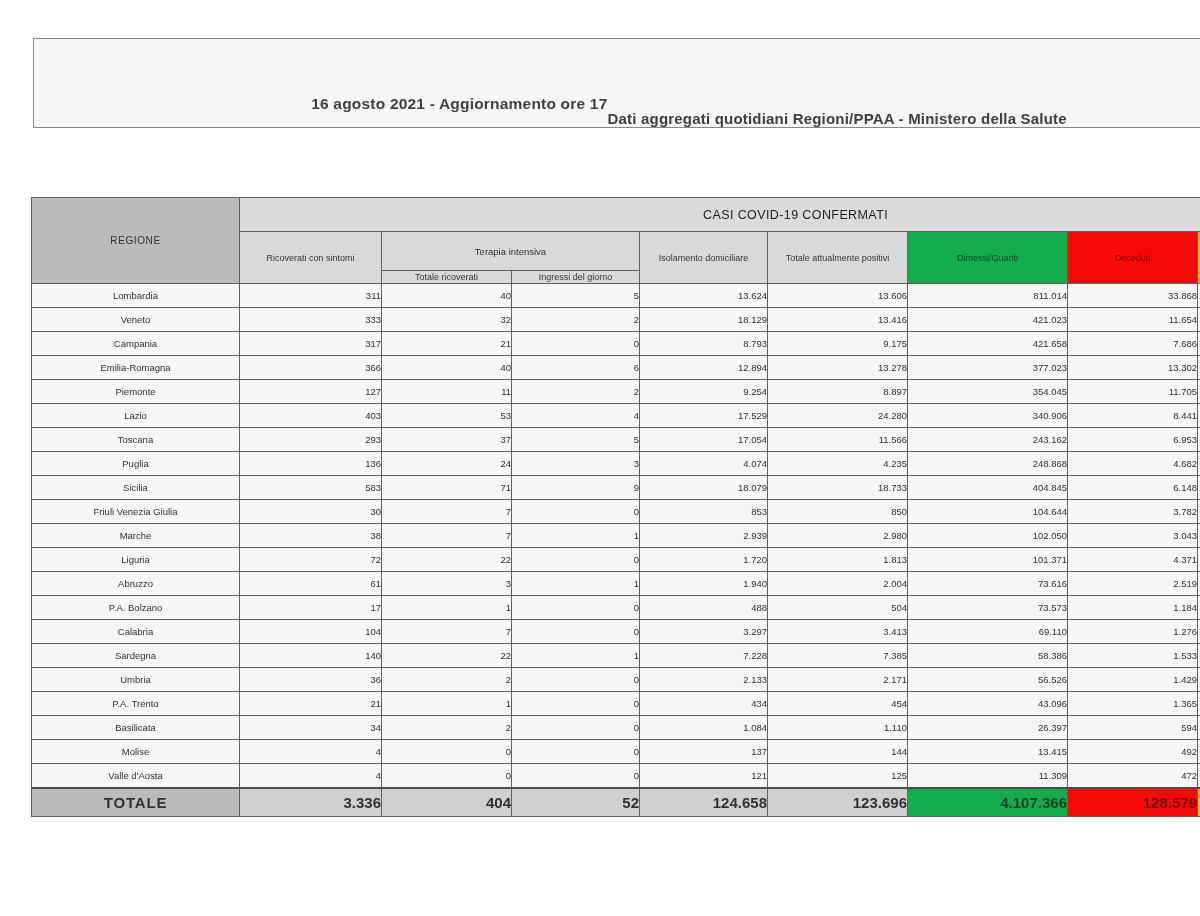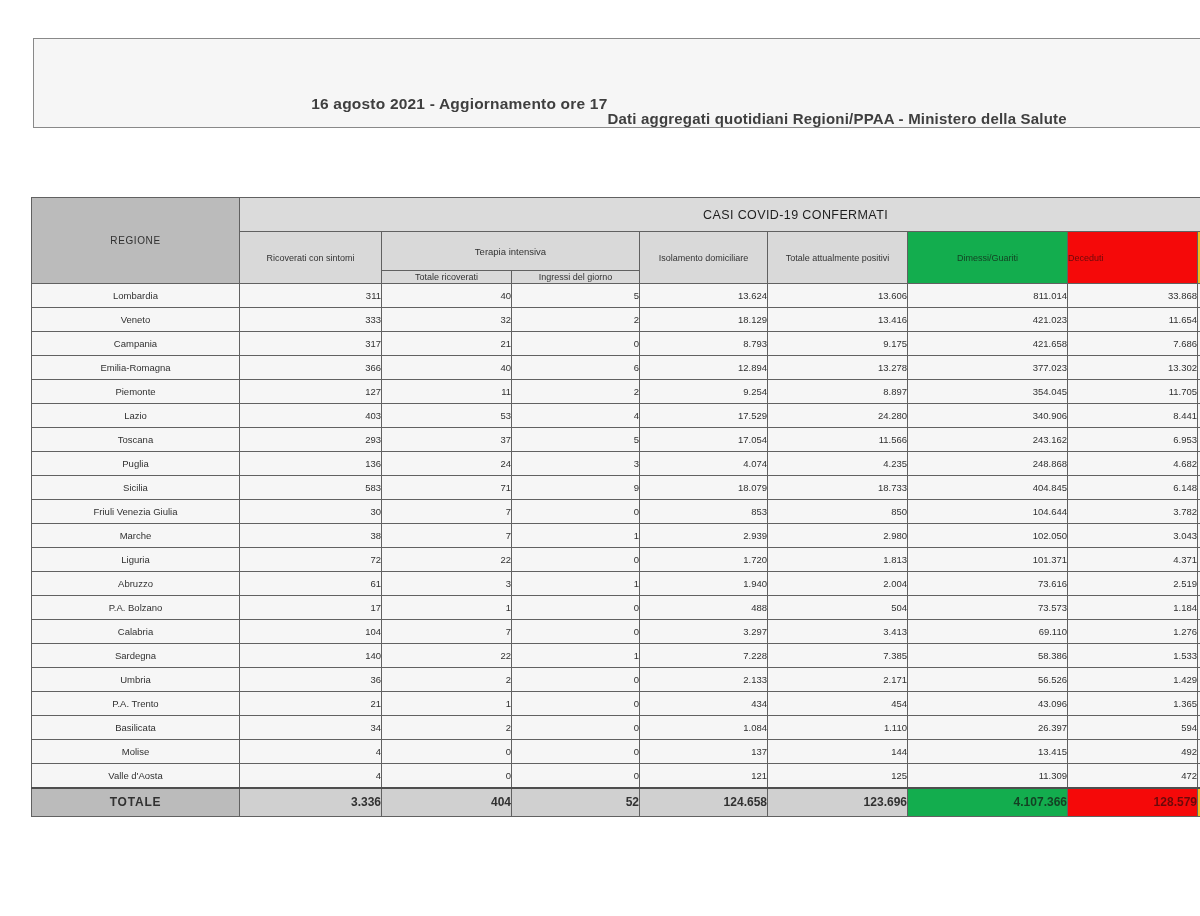--- a/index.html
+++ b/index.html
@@ -121,21 +121,21 @@
     background: #0bb04a;
     text-align: center;
     font-size: 9px;
     line-height: 1.35;
     color: #0c3b1c;
     font-weight: bold;
     padding: 2px 4px;
   }
   .hdr-red {
     background: #fe0000;
-    text-align: left;
+    text-align: center;
     font-size: 9px;
     line-height: 1.35;
     color: #6b0000;
     font-weight: bold;
     padding: 2px 4px;
   }
   .hdr-yellow {
     background: #fcc312;
     text-align: center;
     font-size: 9px;
@@ -164,21 +164,21 @@
     font-variant-numeric: tabular-nums;
   }
   td.num.green { background: #ffffff; }
   td.num.red   { background: #ffffff; }
   td.num.yellow{ background: #ffffff; }
 
   
   tr.totale { height: 29px; }
   tr.totale td {
     font-weight: bold;
-    font-size: 12px;
+    font-size: 15px;
     border-top: 2px solid #4a4a4a;
   }
   tr.totale td.region {
     background: #bfbfbf;
     text-align: center;
     letter-spacing: .8px;
     padding-left: 0;
   }
   tr.totale td.num { background: #d6d6d6; }
   tr.totale td.num.green  { background: #0bb04a; color: #0c3b1c; }

